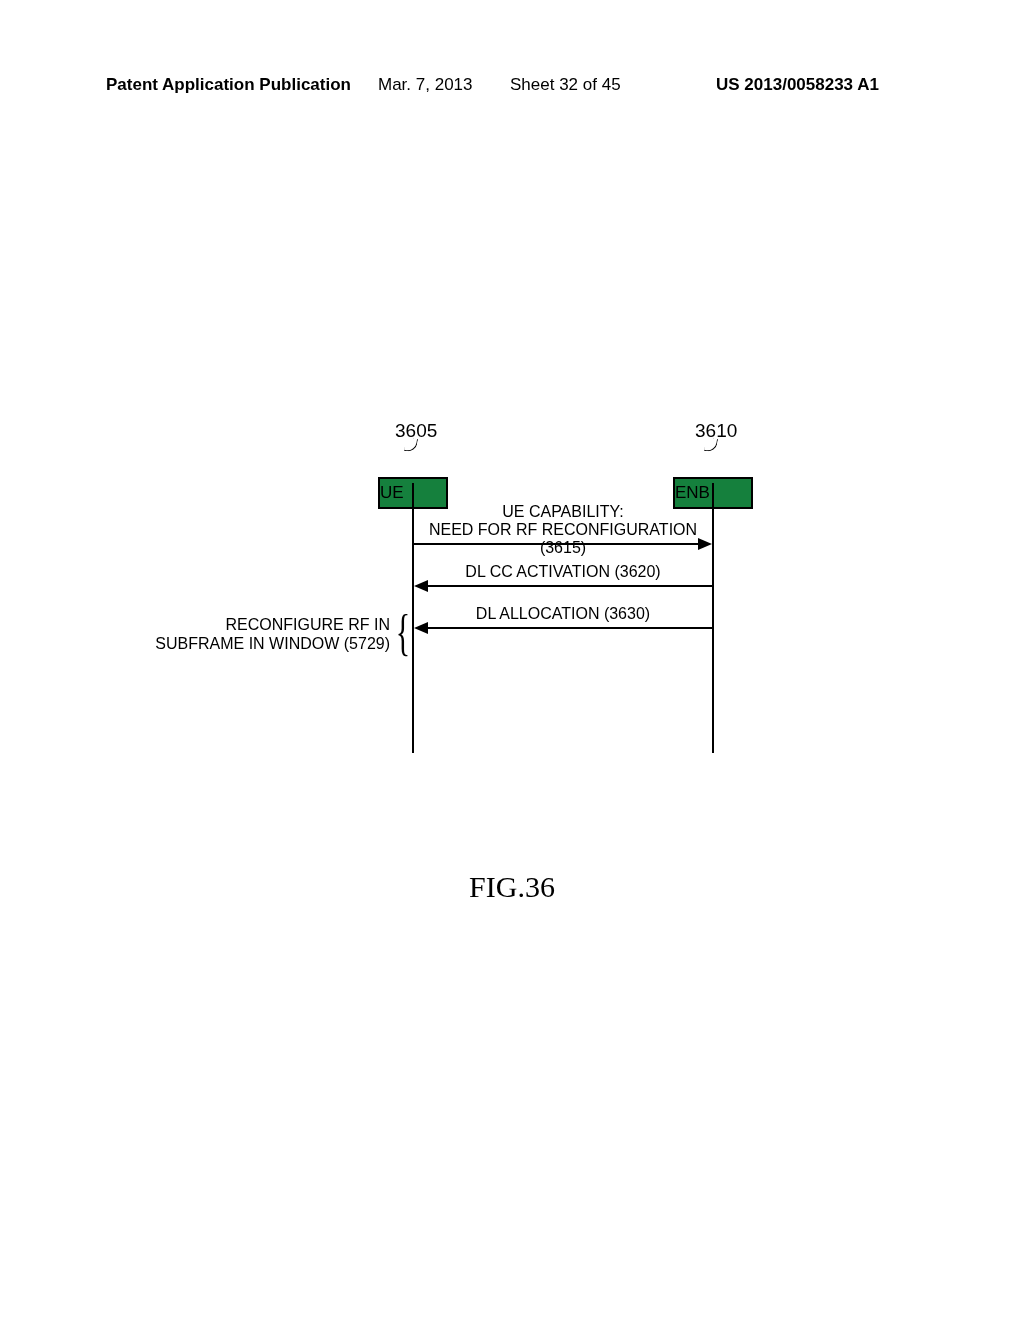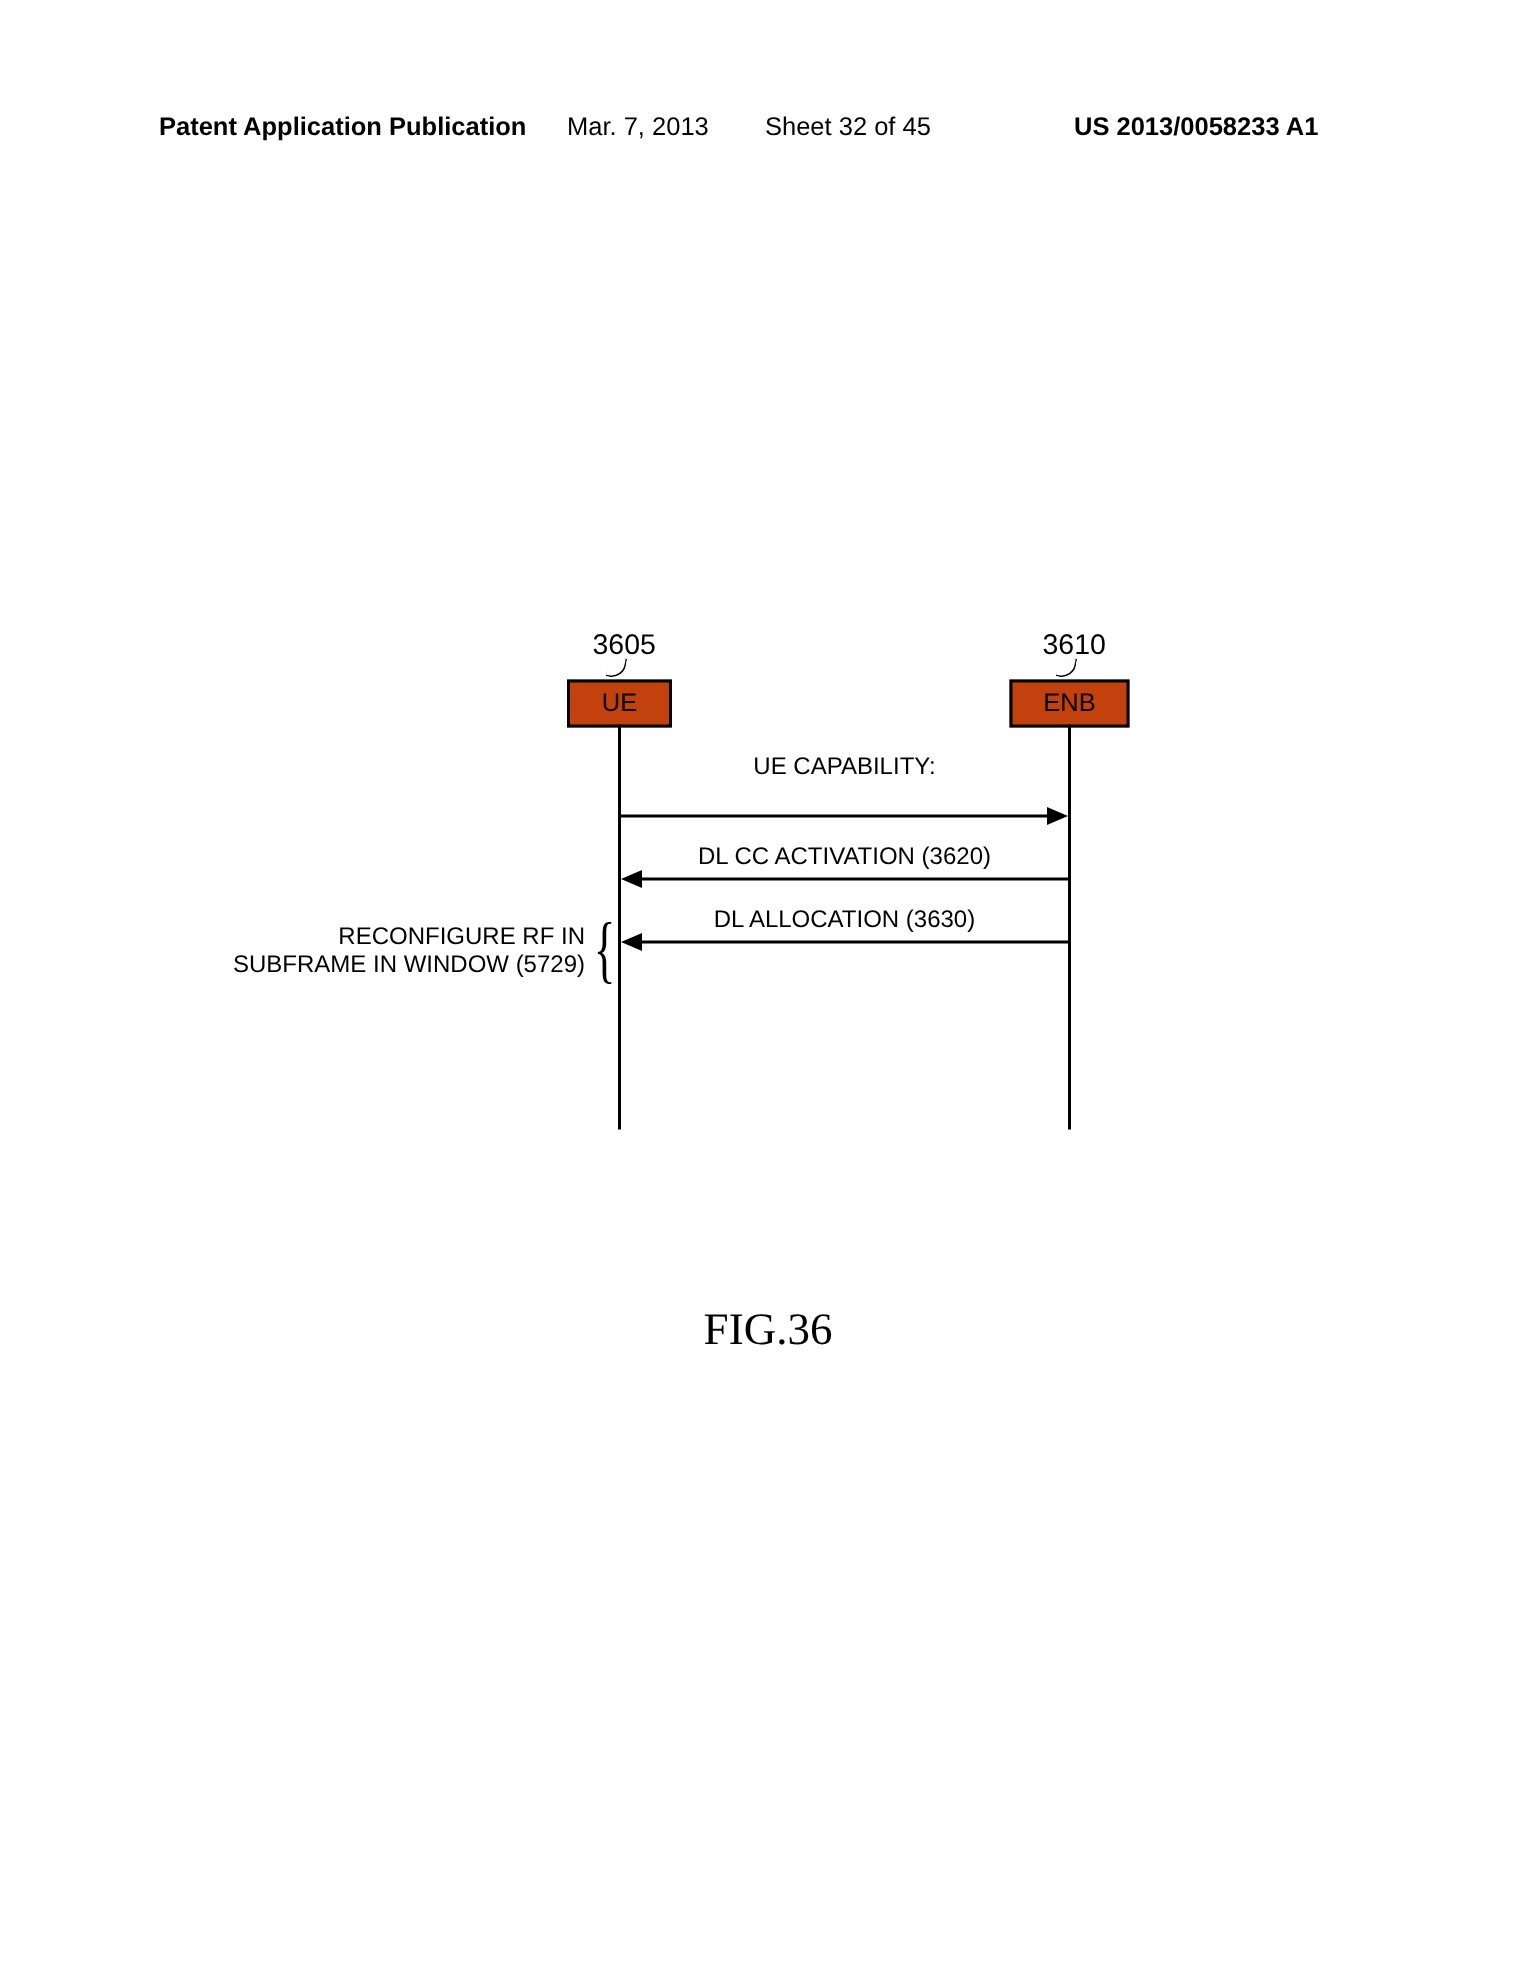--- a/index.html
+++ b/index.html
@@ -31,23 +31,23 @@
     height: 350px;
   }
 
   .ref-num { font-size: 19px; position: absolute; }
   .tick { position: absolute; width: 12px; height: 14px; border: 1.5px solid #000; border-left:none; border-top:none; border-radius:0 0 10px 0; transform: rotate(10deg); }
 
   .box {
     position: absolute;
     border: 2px solid #000;
     font-size: 17px;
-    text-align: center;
     padding: 4px 0;
-    background:#c2410c;
+    background:#15803d;
+    margin-top:24px;
   }
   .lifeline {
     position: absolute;
     width: 2px;
     background: #000;
   }
 
   .msg-label { position: absolute; font-size: 16px; text-align:center; }
 
   .arrow-line {
@@ -104,20 +104,21 @@
   <div class="box" style="left:378px; top:33px; width:70px;">UE</div>
   <div class="lifeline" style="left:412px; top:63px; height:270px;"></div>
 
   <div class="ref-num" style="left:695px; top:0;">3610</div>
   <div class="tick" style="left:705px; top:18px;"></div>
   <div class="box" style="left:673px; top:33px; width:80px;">ENB</div>
   <div class="lifeline" style="left:712px; top:63px; height:270px;"></div>
 
   <div class="msg-label" style="left:414px; top:83px; width:298px;">
     <div>UE CAPABILITY:</div>
+    <div>NEED FOR RF RECONFIGURATION (3615)</div>
   </div>
   <div class="arrow-line" style="left:414px; top:123px; width:286px;"></div>
   <div class="arrow-head-right" style="left:698px; top:118px;"></div>
 
   <div class="msg-label" style="left:414px; top:143px; width:298px;">DL CC ACTIVATION (3620)</div>
   <div class="arrow-line" style="left:426px; top:165px; width:286px;"></div>
   <div class="arrow-head-left" style="left:414px; top:160px;"></div>
 
   <div class="msg-label" style="left:414px; top:185px; width:298px;">DL ALLOCATION (3630)</div>
   <div class="arrow-line" style="left:426px; top:207px; width:286px;"></div>

